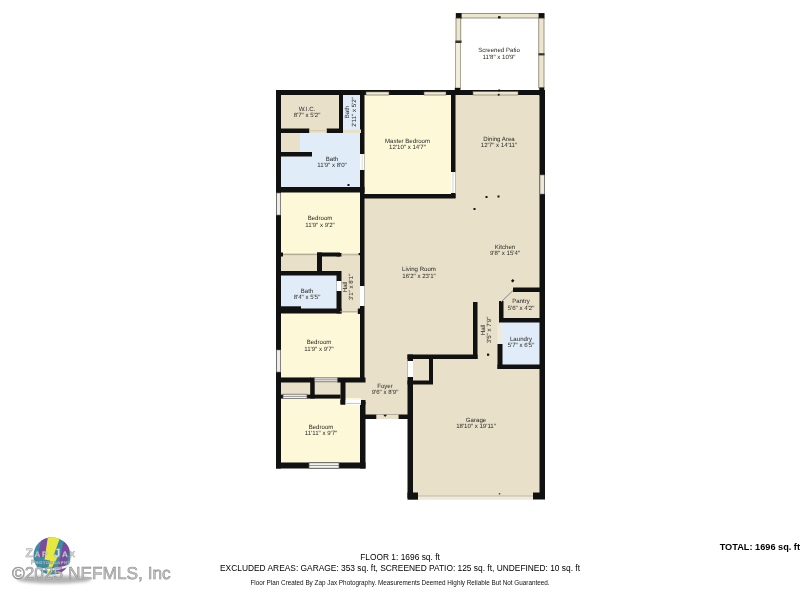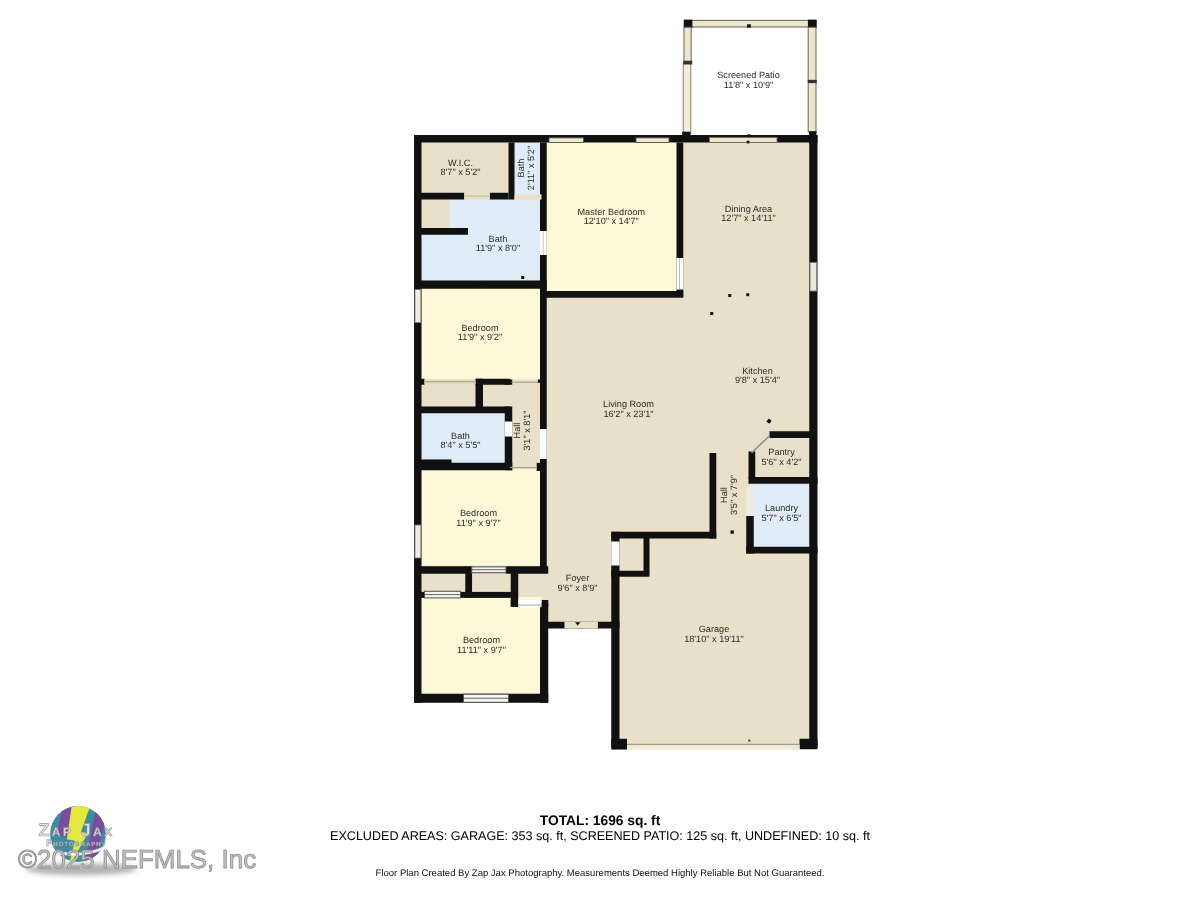--- a/index.html
+++ b/index.html
@@ -1,20 +1,20 @@
 <!DOCTYPE html>
 <html><head>
 <meta charset="utf-8">
 <style>
   html,body{margin:0;padding:0;background:#ffffff;width:800px;height:600px;overflow:hidden;}
   body{font-family:"Liberation Sans", sans-serif;}
   #stage{position:relative;width:800px;height:600px;padding-left:10px;}
   .summary{position:absolute;left:0;top:541.5px;width:800px;text-align:center;color:#000;font-size:8.4px;line-height:10.6px;}
   .summary .t{font-size:9.2px;}
-  .summary .b{font-weight:bold;}
+  .summary .b{font-weight:bold;text-align:right;}
   .credit{position:absolute;left:0;top:579px;width:800px;text-align:center;color:#111;font-size:6.35px;}
 </style>
 </head>
 <body>
 <div id="stage">
 <svg width="800" height="600" viewBox="0 0 800 600" text-rendering="geometricPrecision">
 
   <g>
 
     <rect x="268" y="92" width="264" height="264" fill="#E9E0C9"></rect>
@@ -332,17 +332,18 @@
       <text x="41" y="557" font-size="12" font-weight="bold" letter-spacing="1.6" fill="#e0e0e0" stroke="#979797" stroke-width="0.4">Zap Jax</text>
       <text x="41" y="564" font-size="6.1" font-weight="bold" letter-spacing="0.7" fill="#dedede" stroke="#8f8f8f" stroke-width="0.3">Photography</text>
     </g>
   </g>
 
   <text x="2" y="578.5" font-family="Liberation Sans, sans-serif" font-size="17.3" fill="#c6c6c6" stroke="#8e8e8e" stroke-width="0.55">©2025 NEFMLS, Inc</text>
 </svg>
 
 <div class="summary">
   <div class="b t">TOTAL: 1696 sq. ft</div>
+  <div>FLOOR 1: 1696 sq. ft</div>
   <div>EXCLUDED AREAS: GARAGE: 353 sq. ft, SCREENED PATIO: 125 sq. ft, UNDEFINED: 10 sq. ft</div>
 </div>
 
 <div class="credit">Floor Plan Created By Zap Jax Photography. Measurements Deemed Highly Reliable But Not Guaranteed.</div>
 </div>
 
 </body></html>

